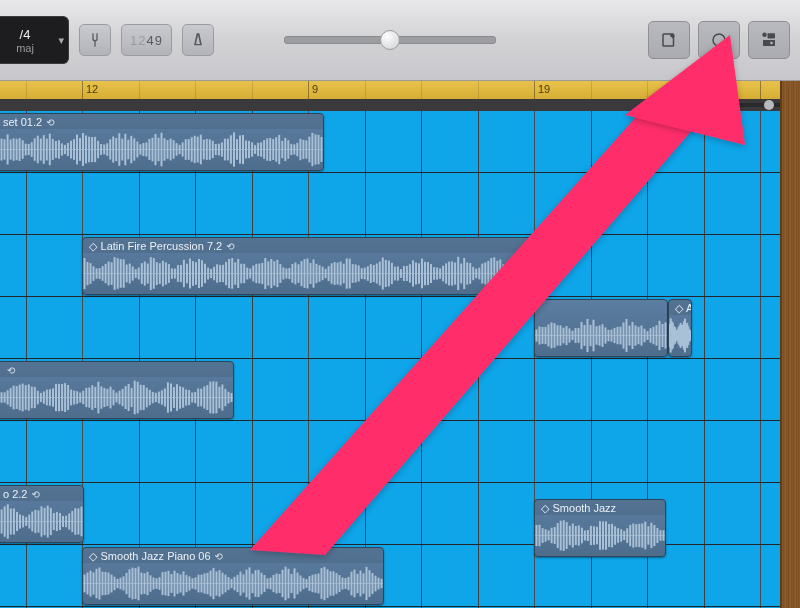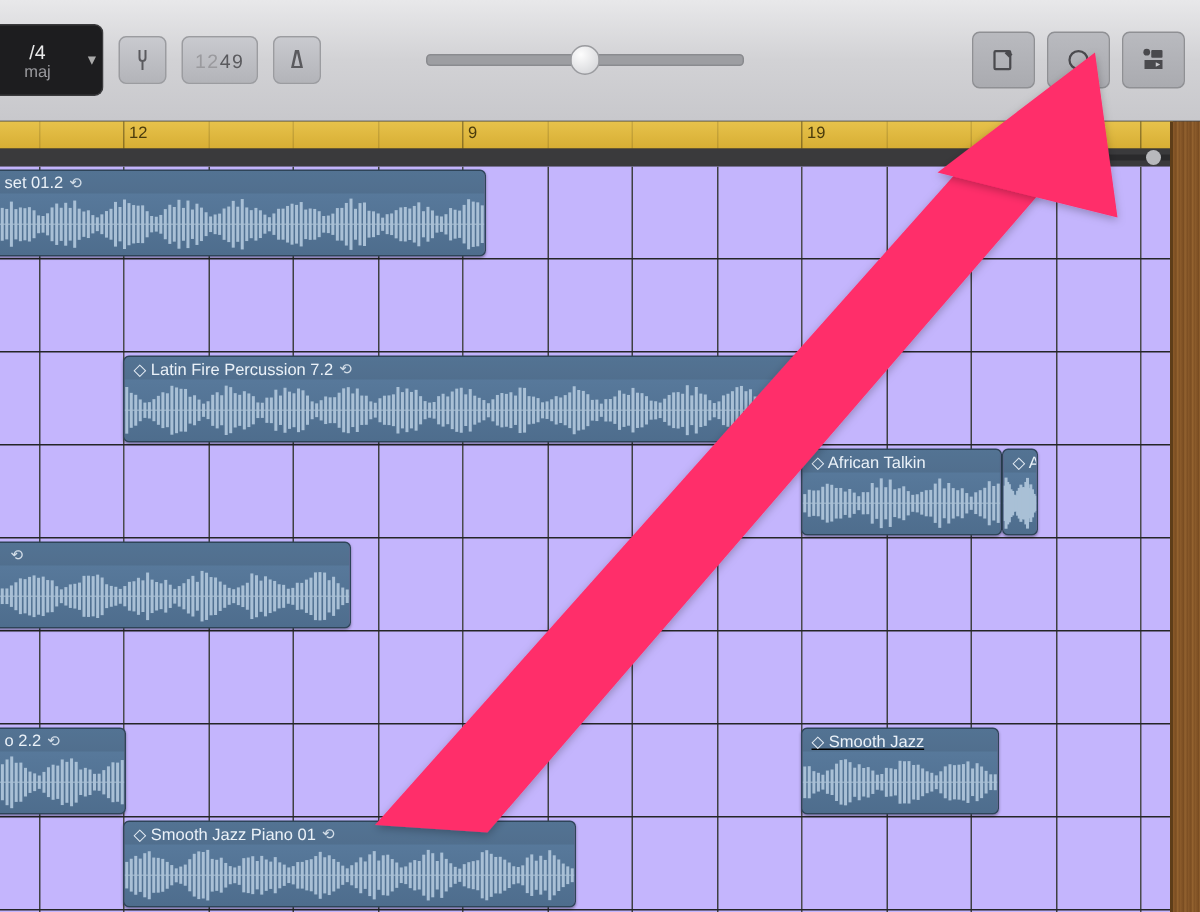--- a/index.html
+++ b/index.html
@@ -171,21 +171,21 @@
   .zoom-slider .thumb {
     width: 10px;
     height: 10px;
     border-radius: 50%;
     background: #b8b9bd;
     margin-left: -65px;
   }
   .tracks-area {
     position: relative;
     flex: 1;
-    background: #c4b5fd;
+    background: #0ea5e9;
     overflow: hidden;
   }
   
   .grid {
     position: absolute;
     left: 0;
     right: 18px;
     top: 0;
     bottom: 0;
   }
@@ -634,23 +634,20 @@
                 <rect x="434.4" y="12.8" width="2" height="15.4"></rect>
                 <rect x="437.4" y="11.7" width="2" height="17.6"></rect>
                 <rect x="440.5" y="9.8" width="2" height="21.3"></rect>
                 <rect x="443.5" y="7.0" width="2" height="27.1"></rect>
                 <rect x="446.5" y="9.5" width="2" height="22.0"></rect>
                 <rect x="449.5" y="10.6" width="2" height="19.8"></rect>
               </g>
             </svg></div>
         </div>
         <div class="region" style="left: 534px; top: 188px; width: 132px; height: 56px;">
-          <div class="region-header">
-            <span>◇ African Talkin</span>
-          </div>
           <div class="waveform"><svg width="132" height="41" preserveAspectRatio="none" style="width: 100%; height: 100%;">
               <line x1="0" x2="132" y1="20.5" y2="20.5" stroke="#8fa8be" stroke-width="1"></line>
               <g fill="#a9c0d6">
                 <rect x="0.5" y="14.4" width="2" height="12.2"></rect>
                 <rect x="3.5" y="11.5" width="2" height="18.0"></rect>
                 <rect x="6.5" y="12.0" width="2" height="16.9"></rect>
                 <rect x="9.5" y="11.9" width="2" height="17.3"></rect>
                 <rect x="12.5" y="9.5" width="2" height="22.0"></rect>
                 <rect x="15.5" y="7.5" width="2" height="25.9"></rect>
                 <rect x="18.5" y="8.2" width="2" height="24.5"></rect>
@@ -845,21 +842,21 @@
                 <rect x="65.0" y="14.9" width="2" height="11.1"></rect>
                 <rect x="68.1" y="14.8" width="2" height="11.4"></rect>
                 <rect x="71.2" y="12.4" width="2" height="16.2"></rect>
                 <rect x="74.3" y="9.9" width="2" height="21.2"></rect>
                 <rect x="77.3" y="7.2" width="2" height="26.6"></rect>
                 <rect x="80.4" y="7.4" width="2" height="26.1"></rect>
                 <rect x="83.5" y="5.7" width="2" height="29.5"></rect>
               </g>
             </svg></div>
         </div>
-        <div class="region" style="left: 534px; top: 374px; width: 130px; height: 56px; text-decoration: underline;">
+        <div class="region" style="left: 534px; top: 388px; width: 130px; height: 56px;">
           <div class="region-header">
             <span>◇ Smooth Jazz</span>
           </div>
           <div class="waveform"><svg width="130" height="41" preserveAspectRatio="none" style="width: 100%; height: 100%;">
               <line x1="0" x2="130" y1="20.5" y2="20.5" stroke="#8fa8be" stroke-width="1"></line>
               <g fill="#a9c0d6">
                 <rect x="0.5" y="10.0" width="2" height="21.1"></rect>
                 <rect x="3.5" y="9.8" width="2" height="21.4"></rect>
                 <rect x="6.6" y="13.1" width="2" height="14.9"></rect>
                 <rect x="9.6" y="14.2" width="2" height="12.5"></rect>
@@ -900,21 +897,21 @@
                 <rect x="115.4" y="7.8" width="2" height="25.3"></rect>
                 <rect x="118.4" y="10.0" width="2" height="21.1"></rect>
                 <rect x="121.4" y="12.9" width="2" height="15.1"></rect>
                 <rect x="124.5" y="15.2" width="2" height="10.5"></rect>
                 <rect x="127.5" y="15.2" width="2" height="10.6"></rect>
               </g>
             </svg></div>
         </div>
         <div class="region" style="left: 82px; top: 436px; width: 300px; height: 56px;">
           <div class="region-header">
-            <span>◇ Smooth Jazz Piano 01</span>
+            <span>◇ Smooth Jazz Piano 06</span>
             <span class="loop-icon">⟲</span>
           </div>
           <div class="waveform"><svg width="300" height="41" preserveAspectRatio="none" style="width: 100%; height: 100%;">
               <line x1="0" x2="300" y1="20.5" y2="20.5" stroke="#8fa8be" stroke-width="1"></line>
               <g fill="#a9c0d6">
                 <rect x="0.5" y="11.6" width="2" height="17.7"></rect>
                 <rect x="3.5" y="9.5" width="2" height="21.9"></rect>
                 <rect x="6.5" y="7.6" width="2" height="25.9"></rect>
                 <rect x="9.5" y="9.4" width="2" height="22.2"></rect>
                 <rect x="12.5" y="5.8" width="2" height="29.4"></rect>

